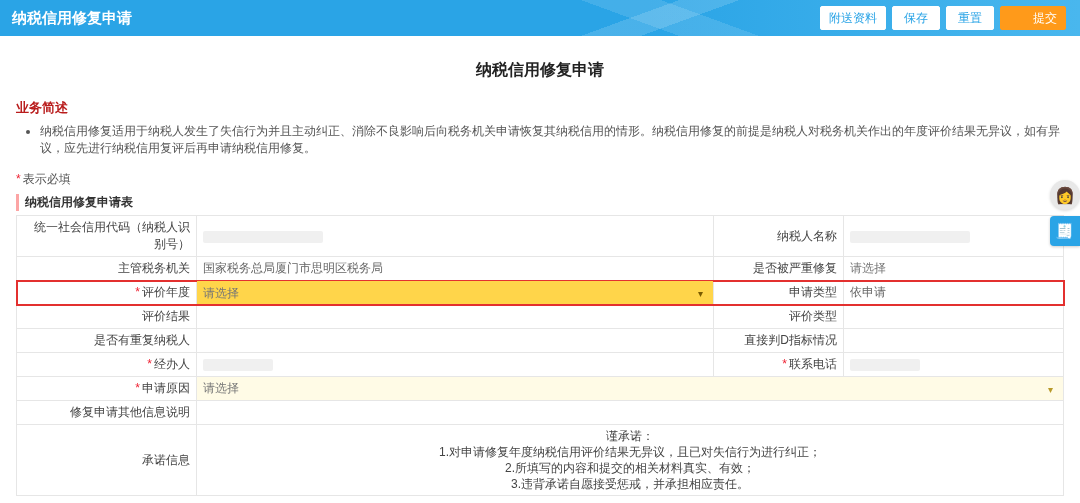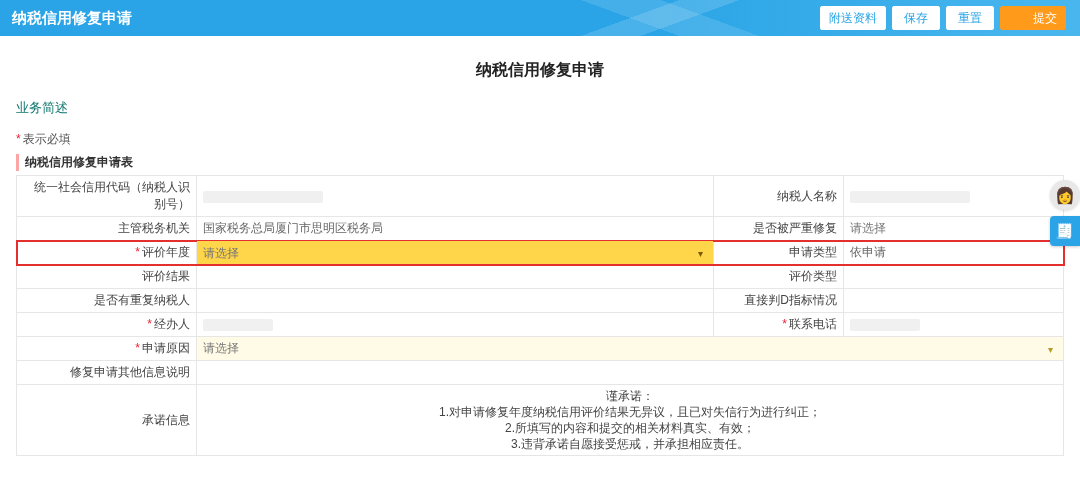--- a/index.html
+++ b/index.html
@@ -24,21 +24,21 @@
   .btn {
     min-width: 48px; height: 24px; line-height: 22px; text-align: center;
     border: 1px solid #fff; background: #fff; color: #2aa4e6; font-size: 12px;
     padding: 0 8px; cursor: pointer; border-radius: 2px;
   }
   .btn.primary { background: #ff9a1a; color: #fff; border-color: #ff9a1a; padding-left: 32px; }
 
   .page { padding: 8px 16px 20px; }
   .center-title { text-align: center; font-size: 16px; font-weight: 700; margin: 16px 0 18px; color:#222; }
 
-  .section-h { color: #0f766e; font-size: 13px; font-weight: 400; margin: 10px 0 6px; }
+  .section-h { color: #b91c1c; font-size: 13px; font-weight: 700; margin: 10px 0 6px; }
   .bullets { list-style: disc; margin-left: 24px; color: #555; }
   .bullets li { margin: 4px 0; line-height: 17px; }
 
   .req-note { margin: 14px 0 6px; color: #555; }
   .star { color: #e23; margin-right: 2px; }
 
   .block-caption {
     border-left: 3px solid #fca5a5; padding-left: 6px; font-weight: 700;
     margin: 6px 0 4px; color: #333;
   }
@@ -105,20 +105,23 @@
     <button class="btn">重置</button>
     <button class="btn primary">提交</button>
   </div>
 </div>
 
 <div class="page">
 
   <div class="center-title">纳税信用修复申请</div>
 
   <div class="section-h">业务简述</div>
+  <ul class="bullets">
+    <li>纳税信用修复适用于纳税人发生了失信行为并且主动纠正、消除不良影响后向税务机关申请恢复其纳税信用的情形。纳税信用修复的前提是纳税人对税务机关作出的年度评价结果无异议，如有异议，应先进行纳税信用复评后再申请纳税信用修复。</li>
+  </ul>
 
   <div class="req-note">
     <span class="star">*</span><span>表示必填</span>
   </div>
 
   <div class="block-caption">纳税信用修复申请表</div>
 
   <table class="form">
     <colgroup>
       <col style="width:180px">

